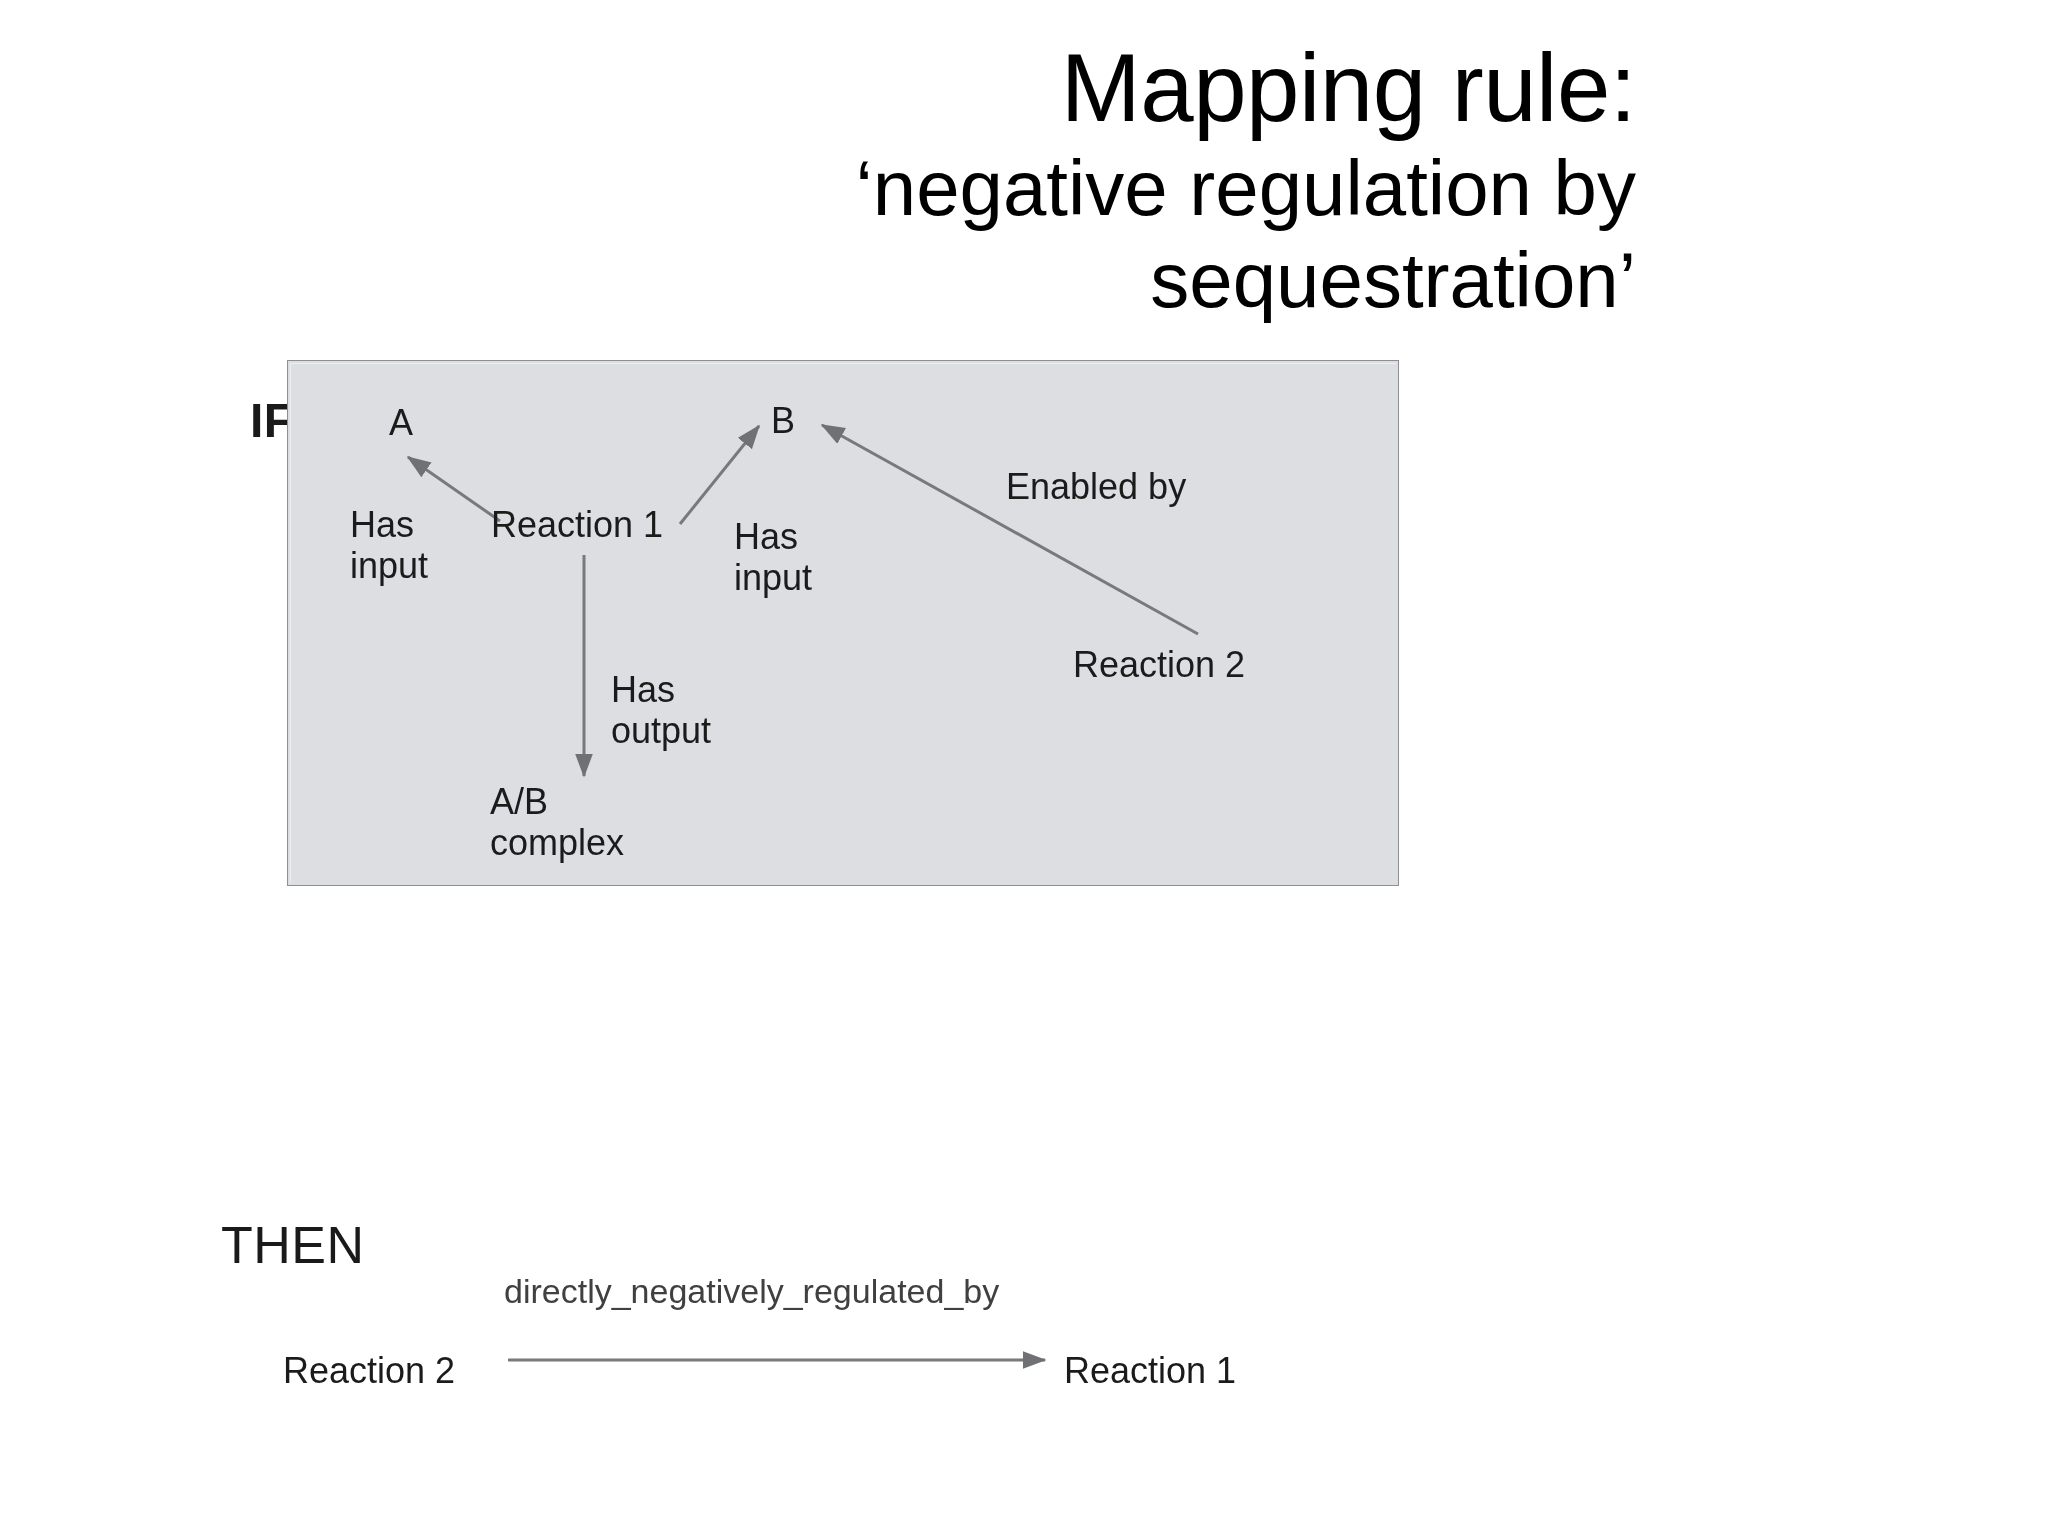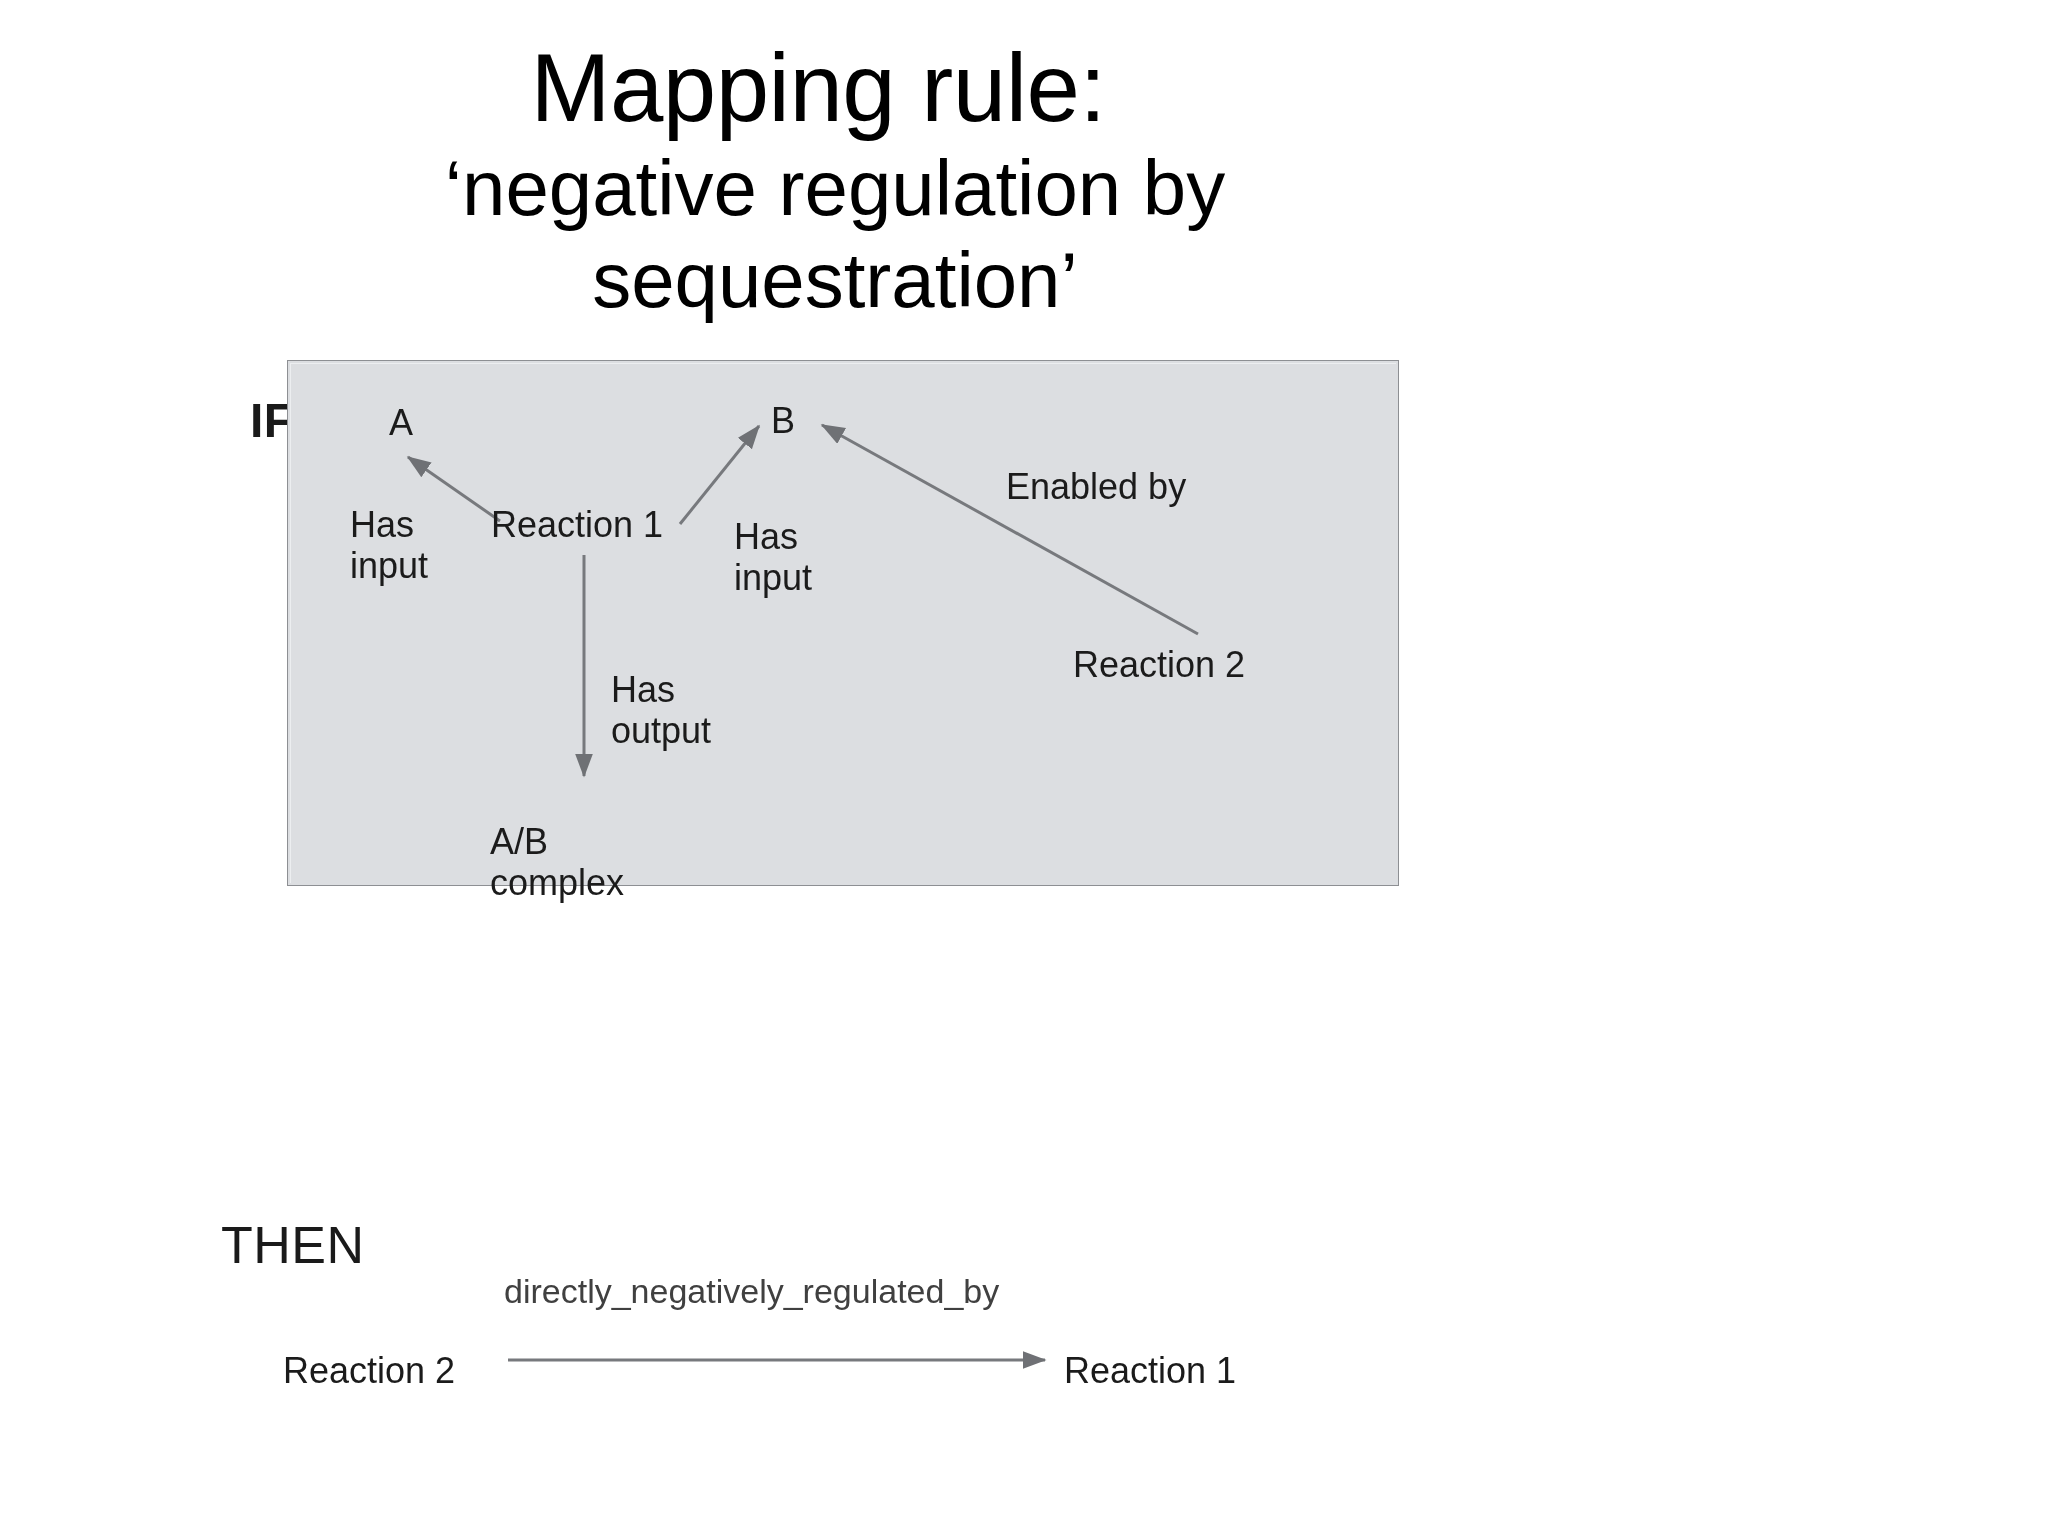--- a/index.html
+++ b/index.html
@@ -15,21 +15,21 @@
     font-family: "Liberation Sans", sans-serif;
     color: #000000;
   }
 
   
   #title-block {
     position: absolute;
     left: 0;
     top: 34px;
     width: 1636px;
-    text-align: center;
+    text-align: right;
   }
   #title-main {
     font-size: 96px;
     line-height: 1.12;
     font-weight: 400;
     letter-spacing: -0.5px;
     color: #000;
   }
   #title-sub {
     font-size: 78px;
@@ -92,21 +92,21 @@
 
   
   #node-a        { left: 101px; top: 41px; }
   #node-b        { left: 483px; top: 39px; }
   #edge-has-input-a { left: 62px;  top: 143px; }
   #node-reaction1   { left: 203px; top: 143px; }
   #edge-has-input-b { left: 446px; top: 155px; }
   #edge-enabled-by  { left: 718px; top: 105px; }
   #node-reaction2   { left: 785px; top: 283px; }
   #edge-has-output  { left: 323px; top: 308px; }
-  #node-ab-complex  { left: 202px; top: 420px; margin-top: 40px; }
+  #node-ab-complex  { left: 202px; top: 420px; }
 
   
   #then-label {
     position: absolute;
     left: 221px;
     top: 1215px;
     font-size: 52px;
     font-weight: normal;
     letter-spacing: 0.5px;
     color: #1a1a1a;

